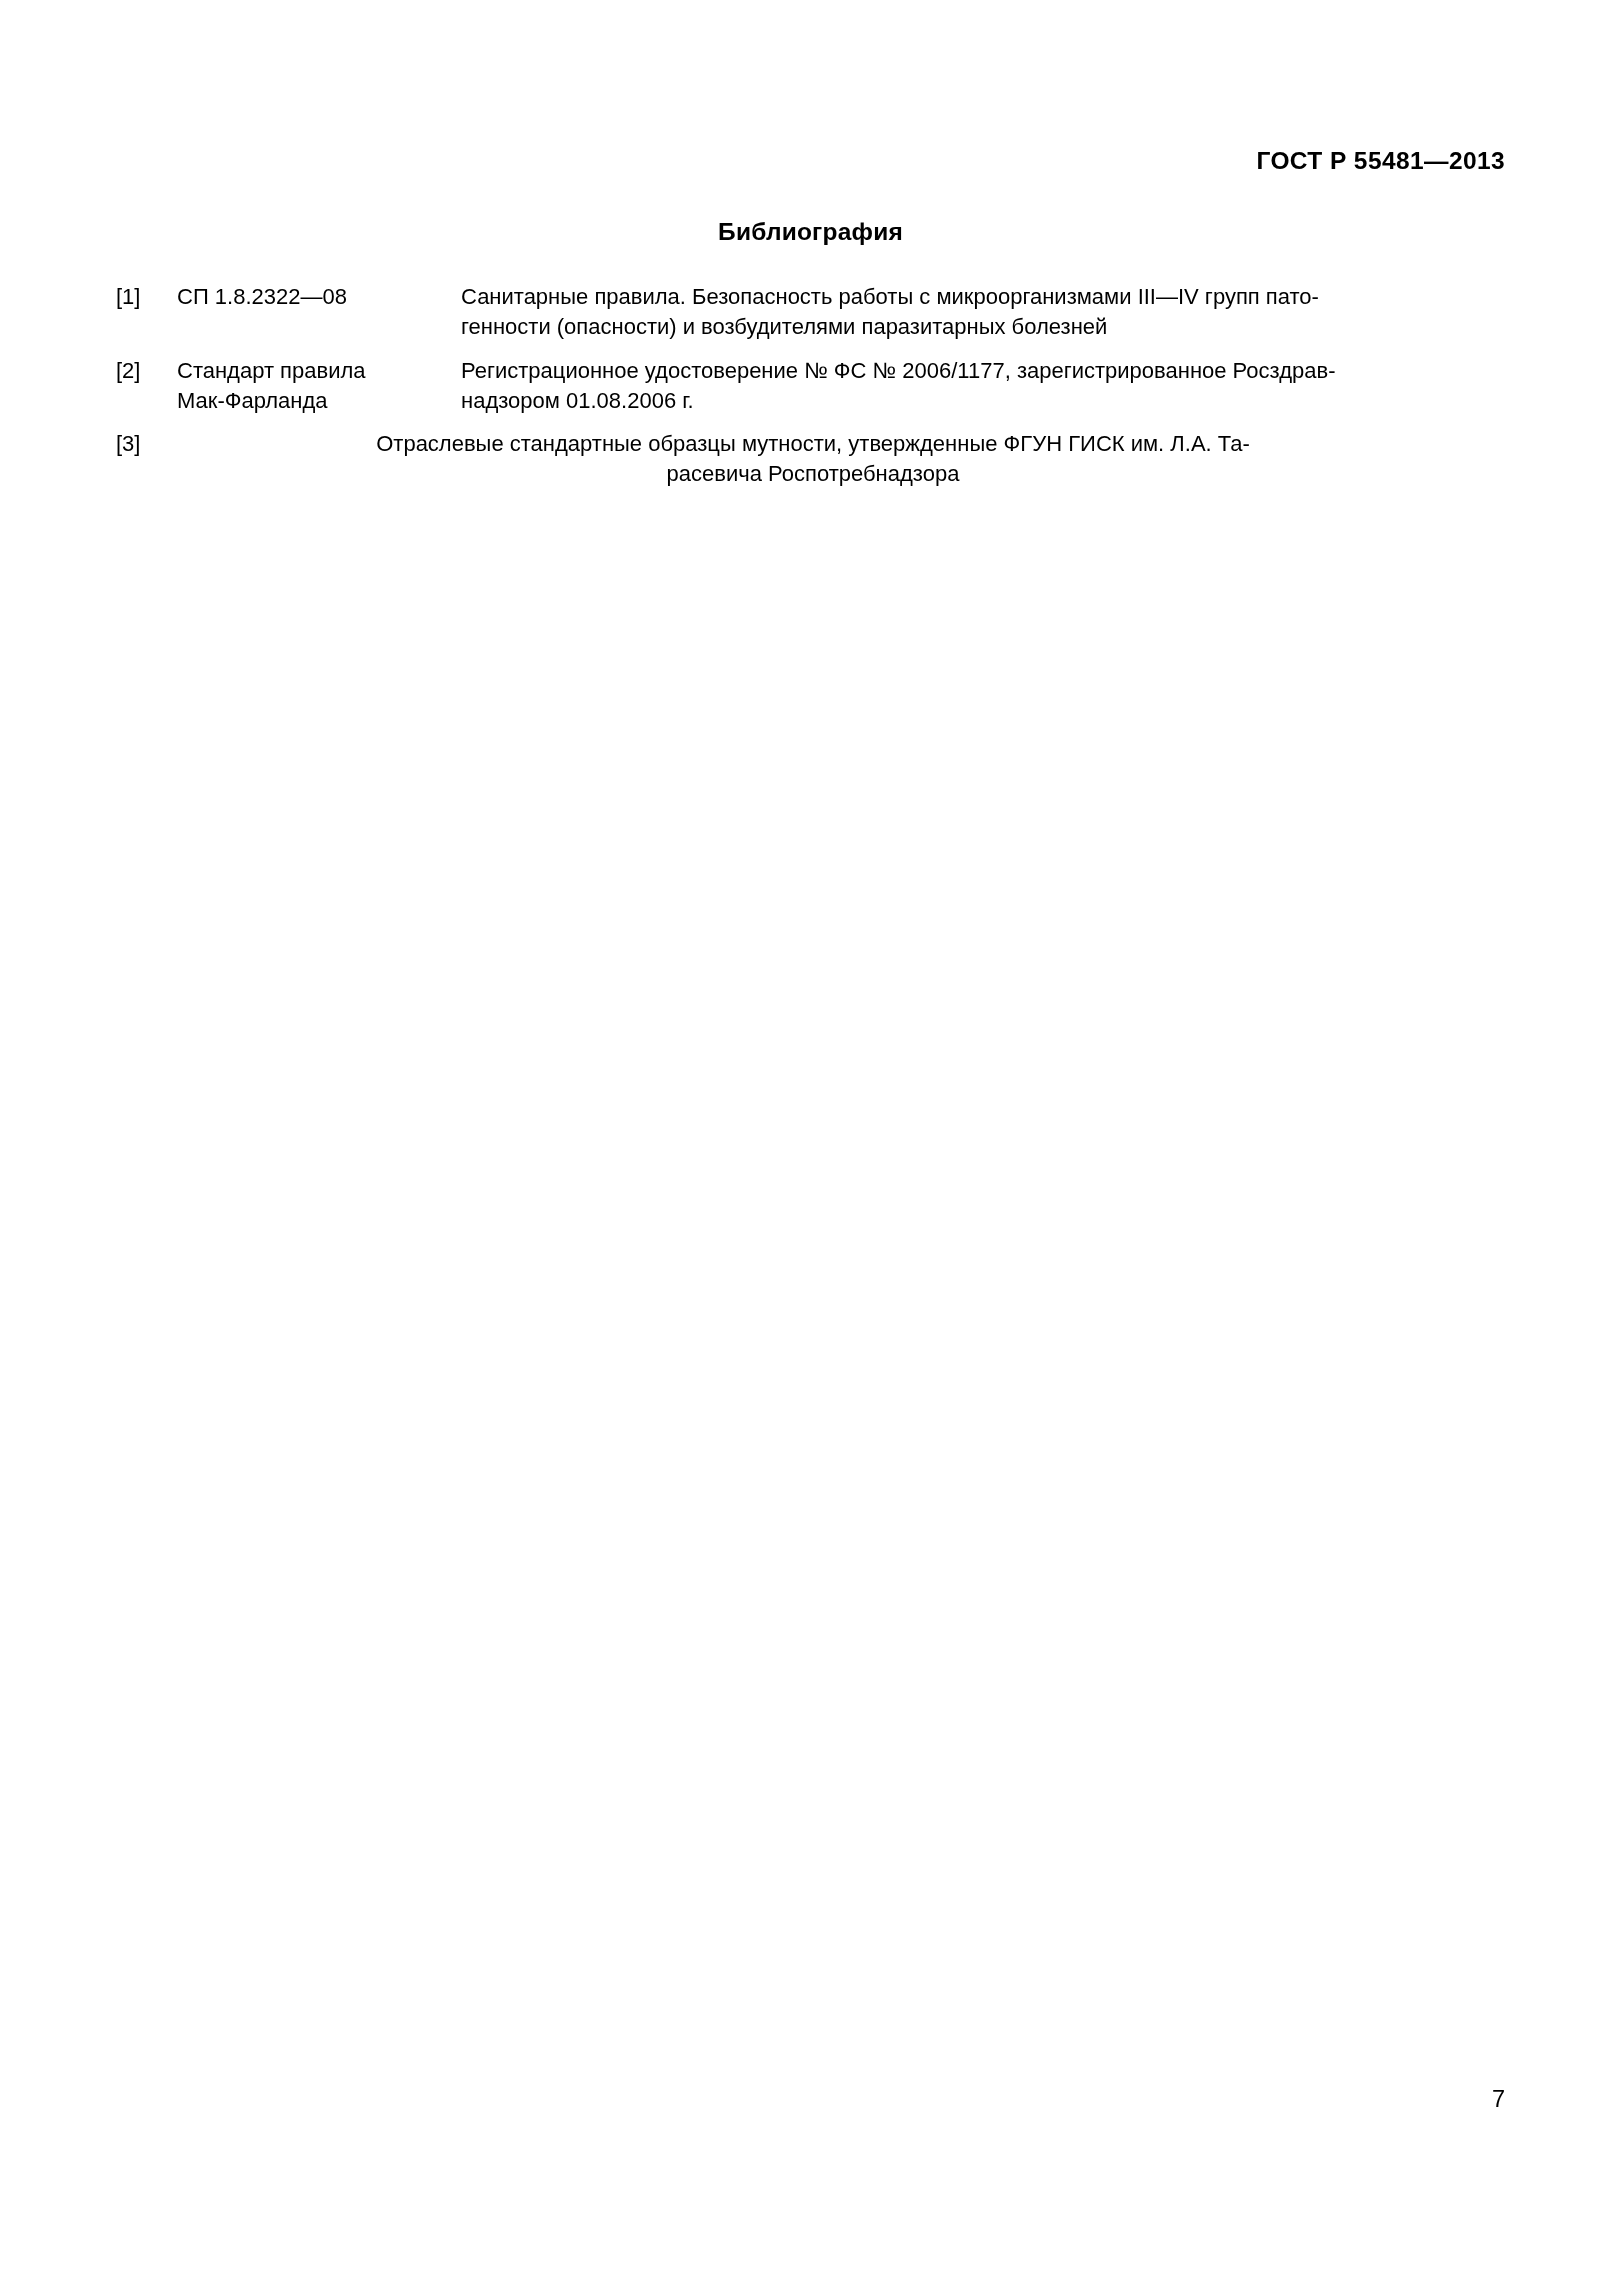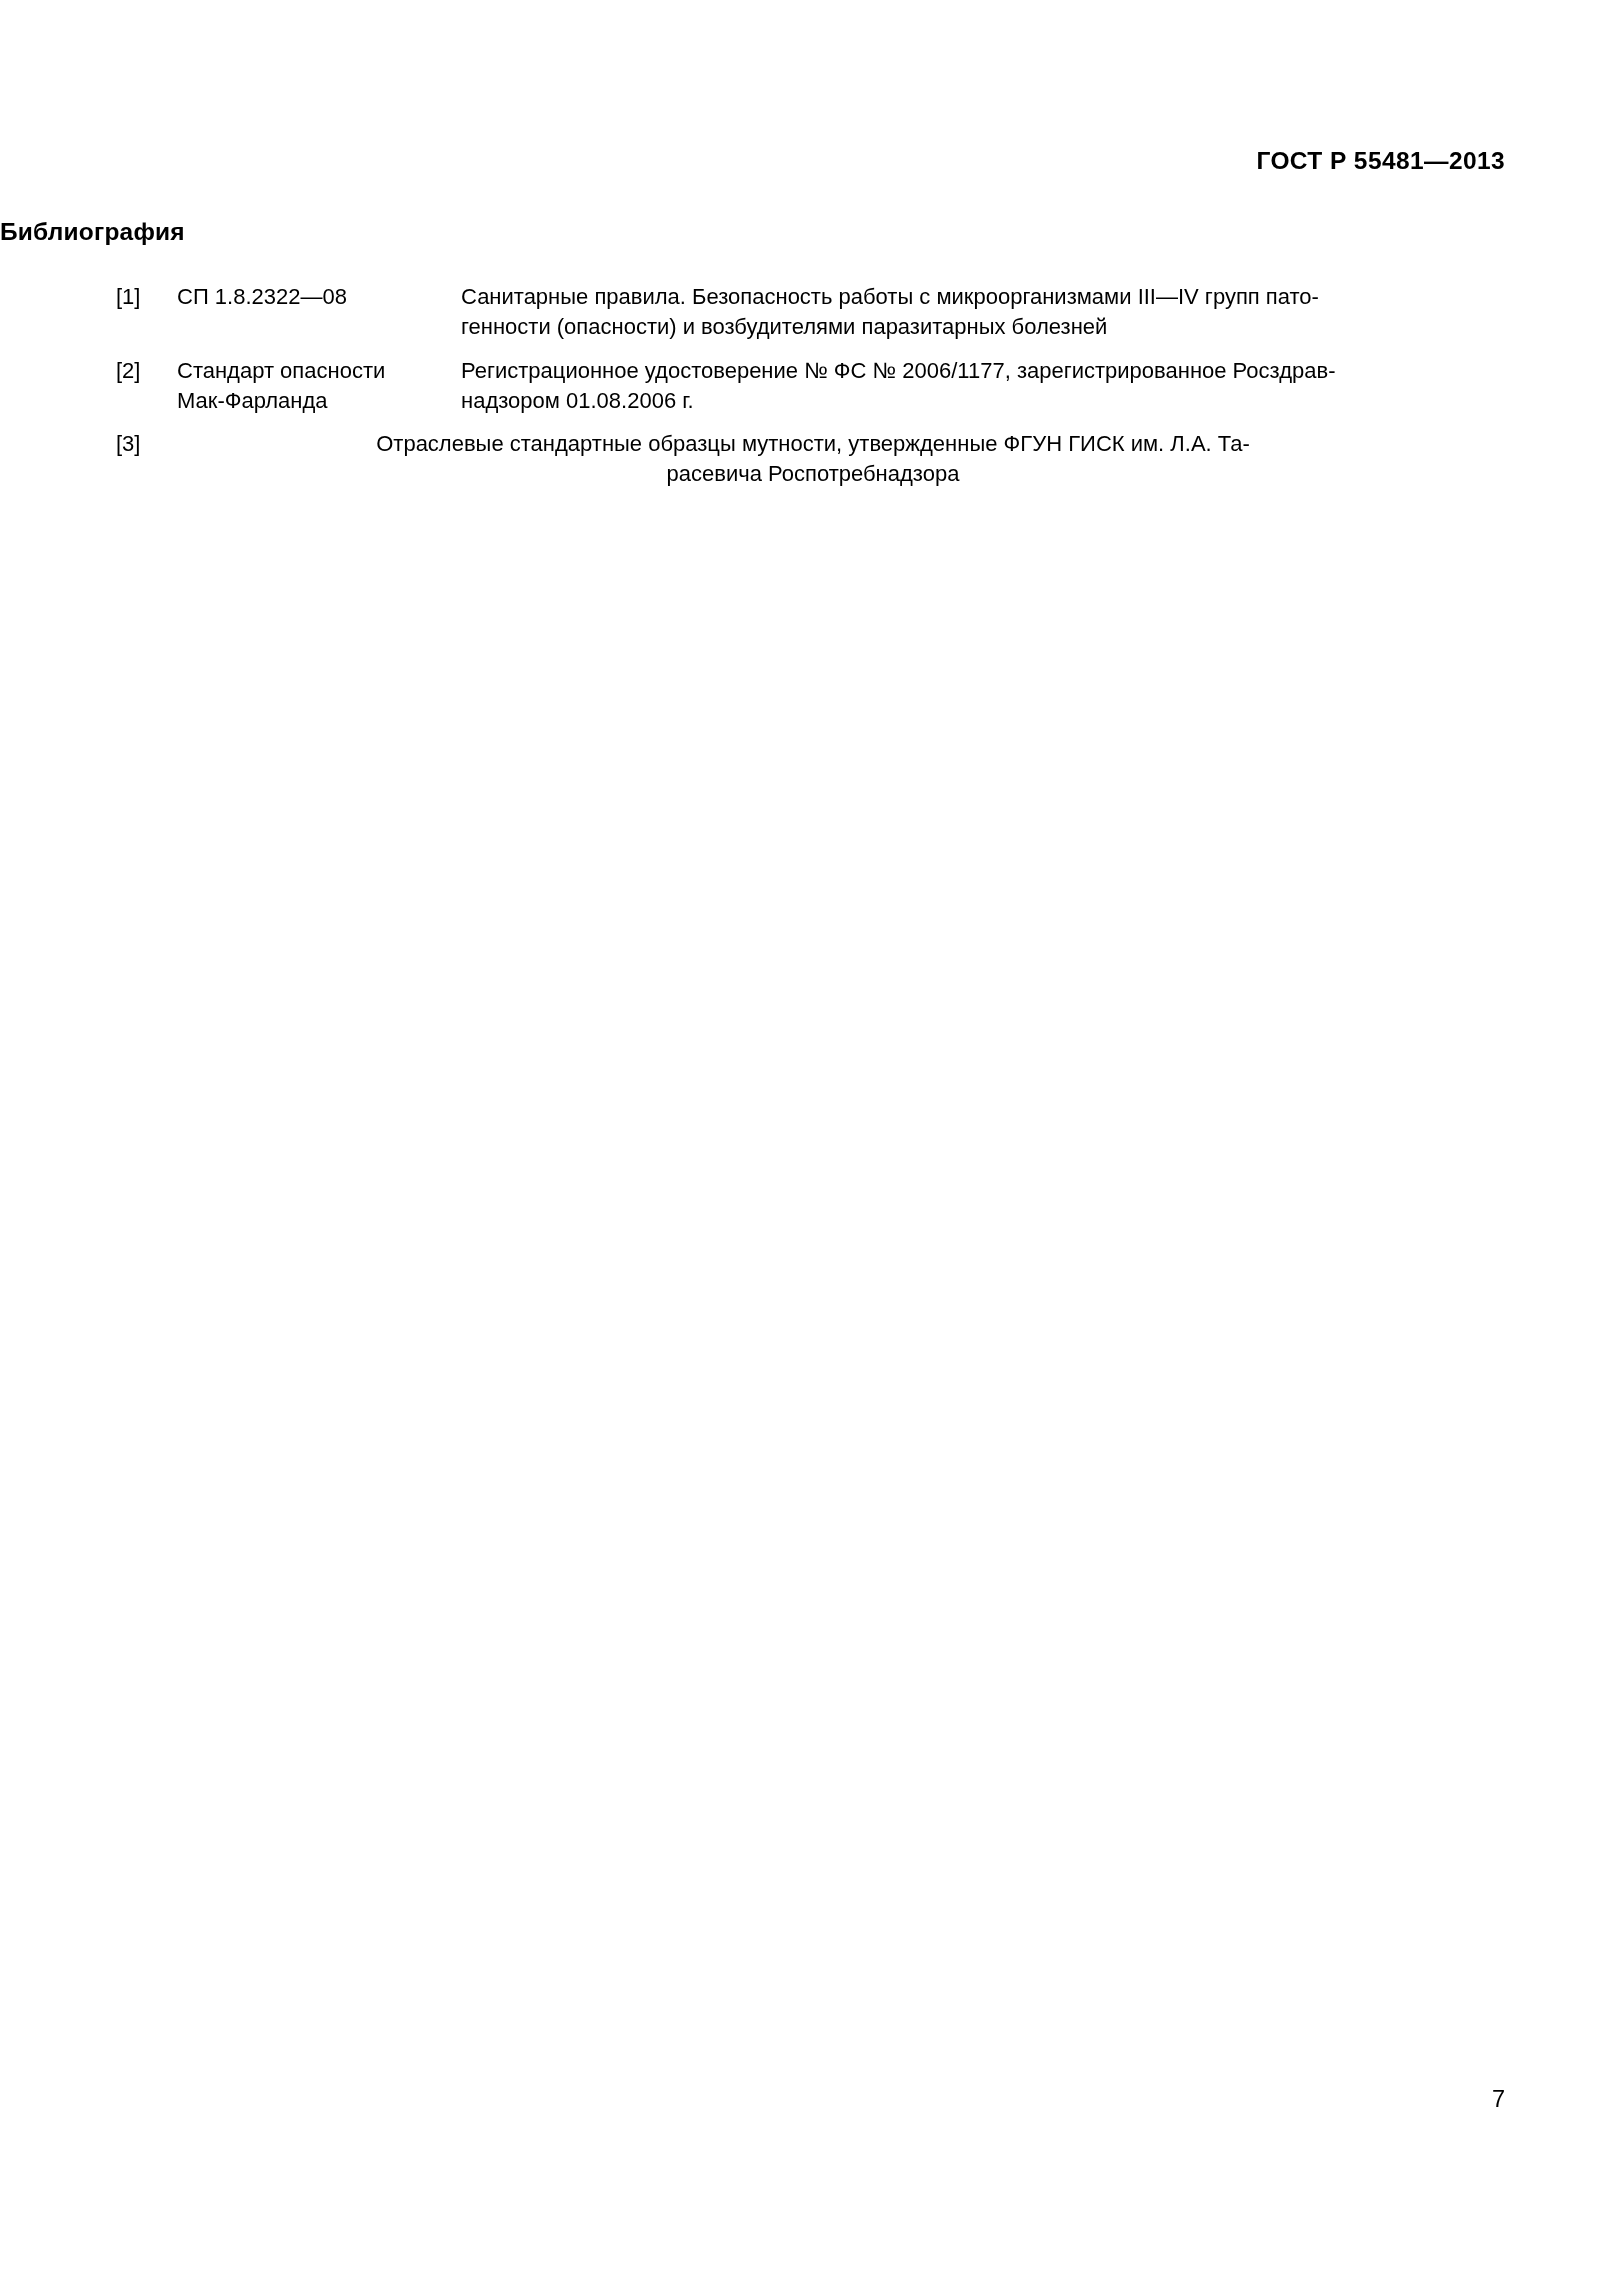--- a/index.html
+++ b/index.html
@@ -30,21 +30,21 @@
     font-size: 24.5px;
     font-weight: bold;
     letter-spacing: 0.4px;
     white-space: nowrap;
   }
   .title {
     position: absolute;
     top: 218px;
     left: 0;
     width: 1621px;
-    text-align: left;
+    text-align: center;
     font-size: 24.5px;
     font-weight: bold;
     letter-spacing: 0.2px;
   }
   .biblio {
     position: absolute;
     top: 282px;
     left: 116px;
     width: 1333px;
   }
@@ -94,21 +94,21 @@
 
     <div class="entry">
       <div class="num">[1]</div>
       <div class="label">СП 1.8.2322—08</div>
       <div class="desc">Санитарные правила. Безопасность работы с микроорганизмами III—IV групп пато-
 генности (опасности) и возбудителями паразитарных болезней</div>
     </div>
 
     <div class="entry">
       <div class="num">[2]</div>
-      <div class="label">Стандарт опасности
+      <div class="label">Стандарт правила
 Мак-Фарланда</div>
       <div class="desc">Регистрационное удостоверение № ФС № 2006/1177, зарегистрированное Росздрав-
 надзором 01.08.2006 г.</div>
     </div>
 
     <div class="entry">
       <div class="num">[3]</div>
       <div class="desc nojust">Отраслевые стандартные образцы мутности, утвержденные ФГУН ГИСК им. Л.А. Та-
 расевича Роспотребнадзора</div>
     </div>

